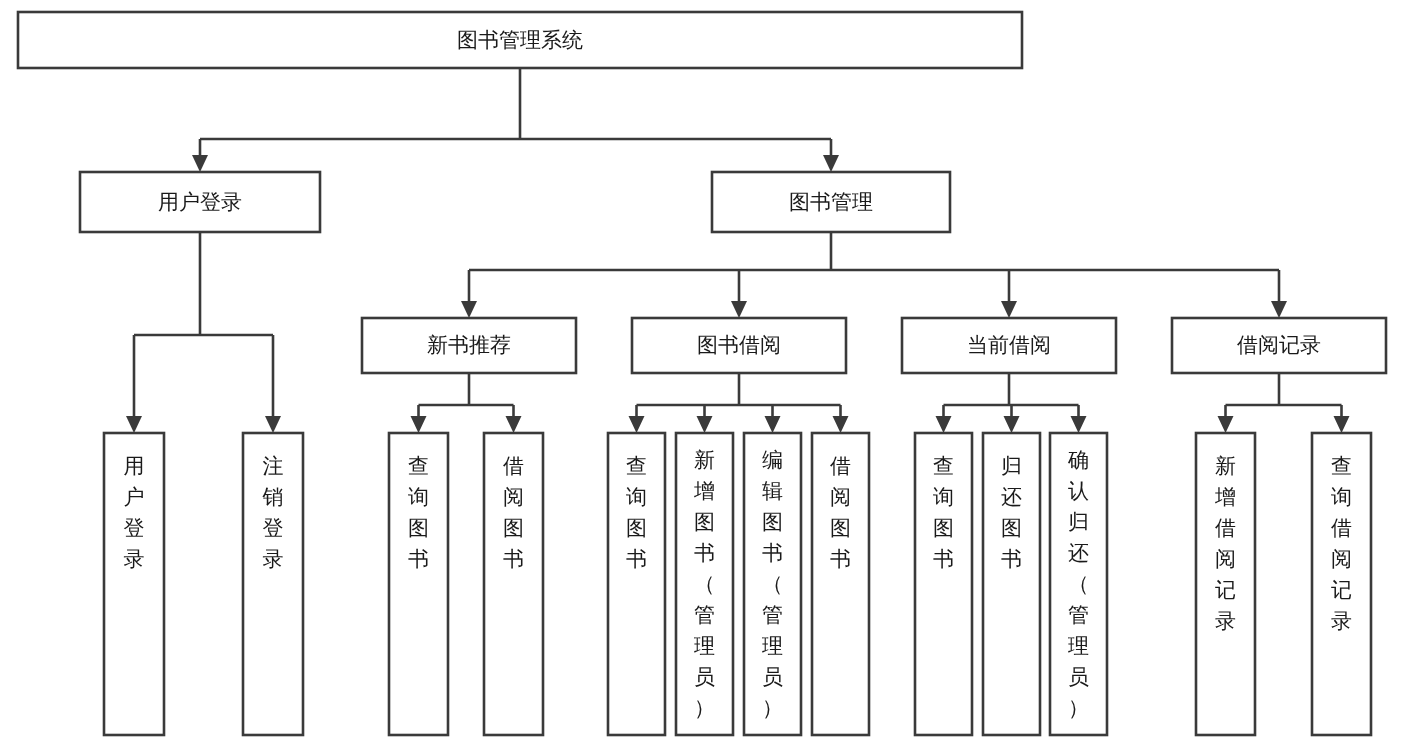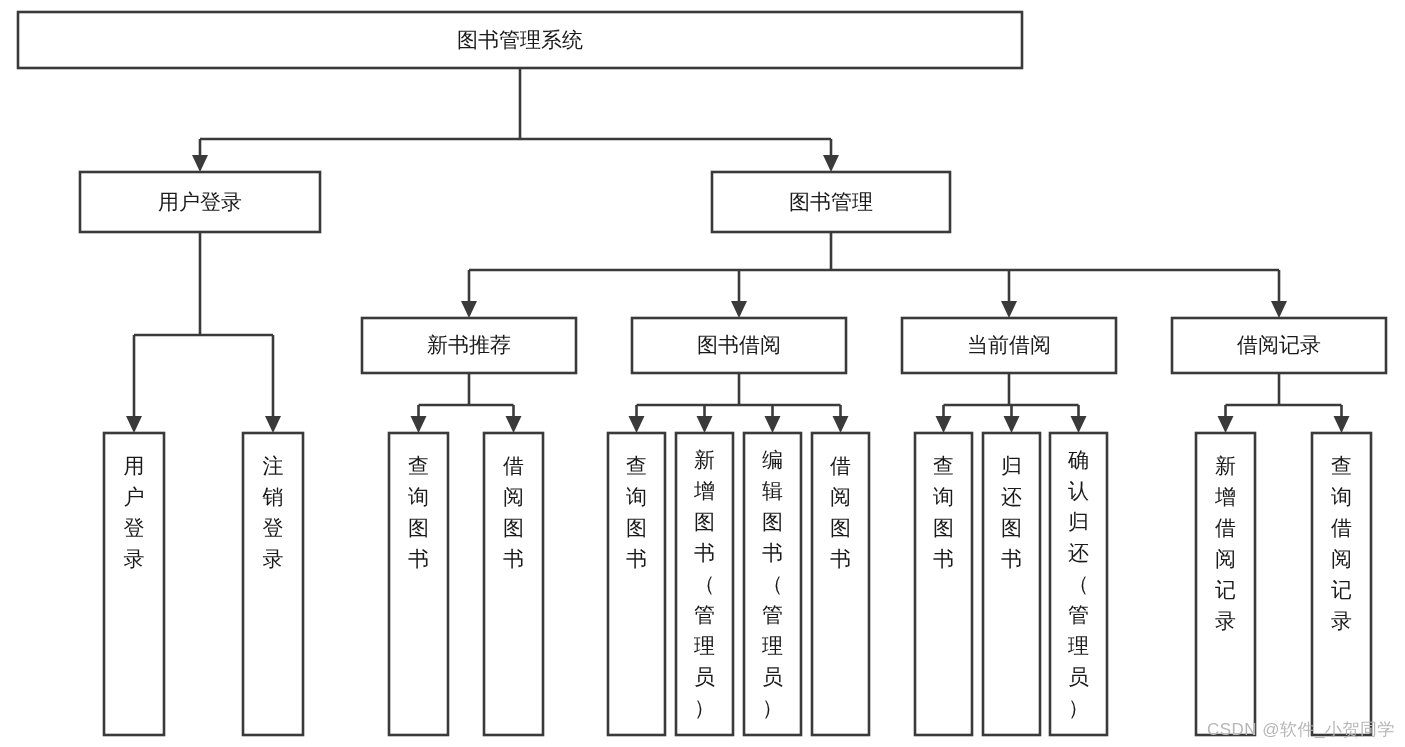--- a/index.html
+++ b/index.html
@@ -199,14 +199,13 @@
         <g>
           <rect x="104" y="433" width="60" height="302" class="node-box"></rect>
           <text x="134" y="0" class="node-label-vertical"><tspan x="134" y="473.32">用</tspan><tspan x="134" y="504.32">户</tspan><tspan x="134" y="535.3199999999999">登</tspan><tspan x="134" y="566.3199999999999">录</tspan></text>
         </g>
         <g>
           <rect x="243" y="433" width="60" height="302" class="node-box"></rect>
           <text x="273" y="0" class="node-label-vertical"><tspan x="273" y="473.32">注</tspan><tspan x="273" y="504.32">销</tspan><tspan x="273" y="535.3199999999999">登</tspan><tspan x="273" y="566.3199999999999">录</tspan></text>
         </g>
       </g>
   </svg>
-  <div class="watermark">CSDN @软件_小贺同学</div>
 </div>
 
 </body></html>

